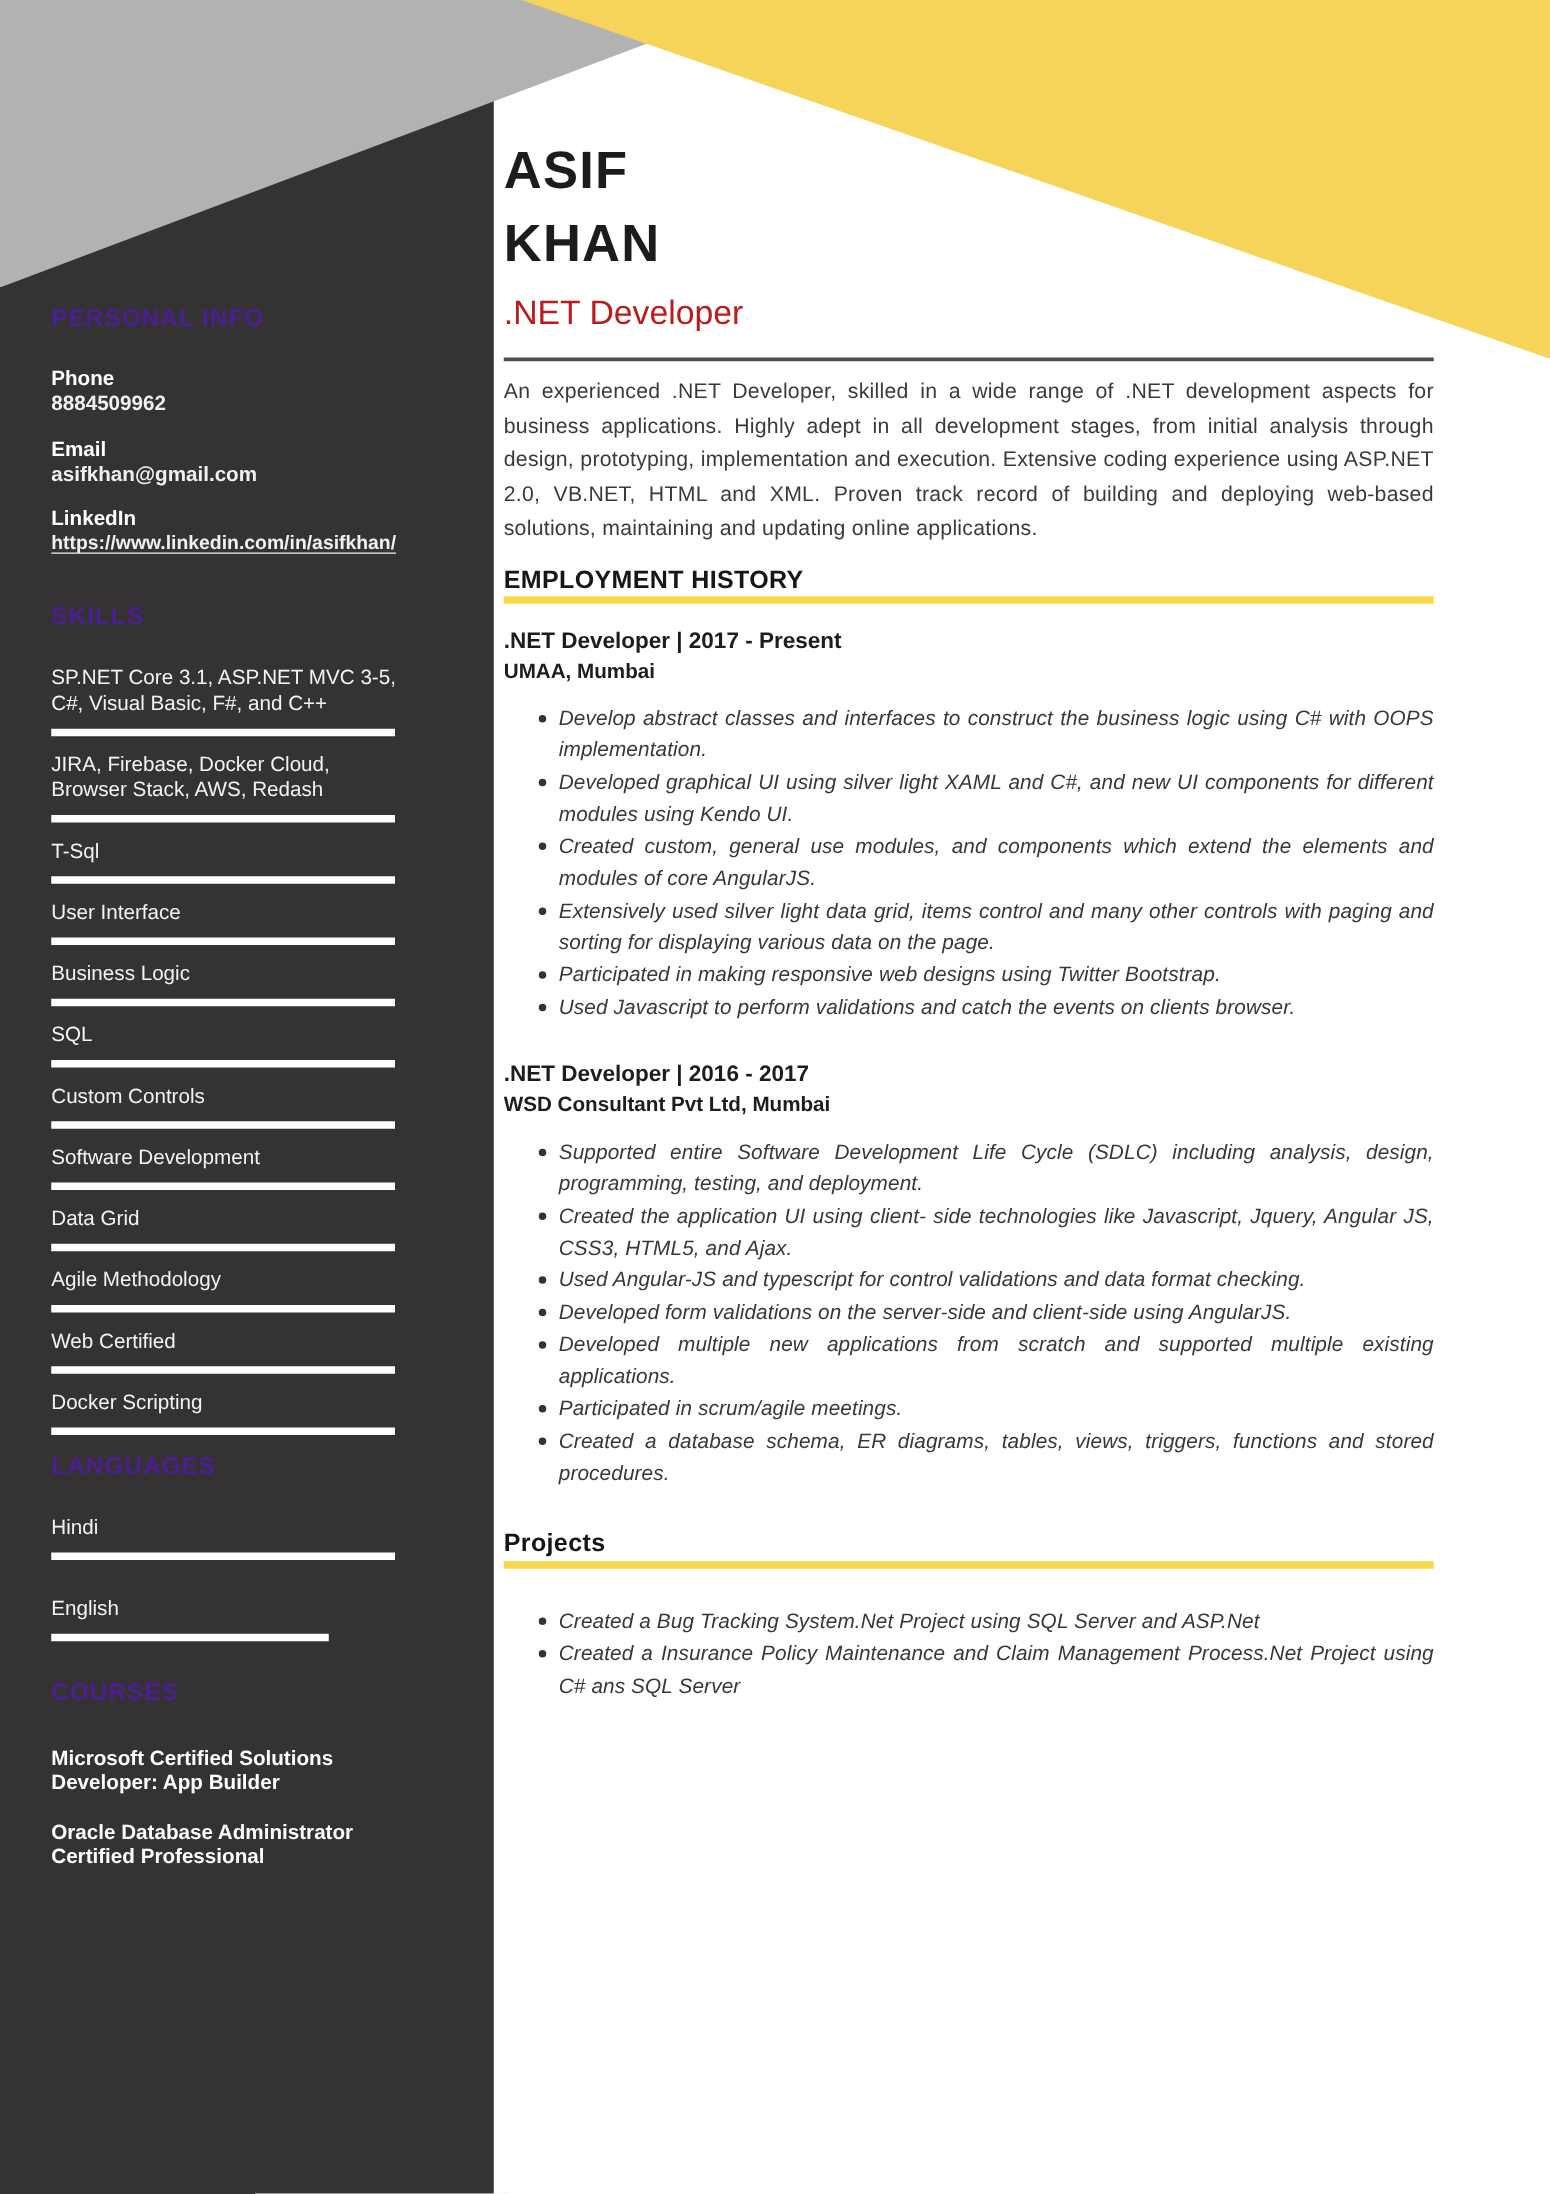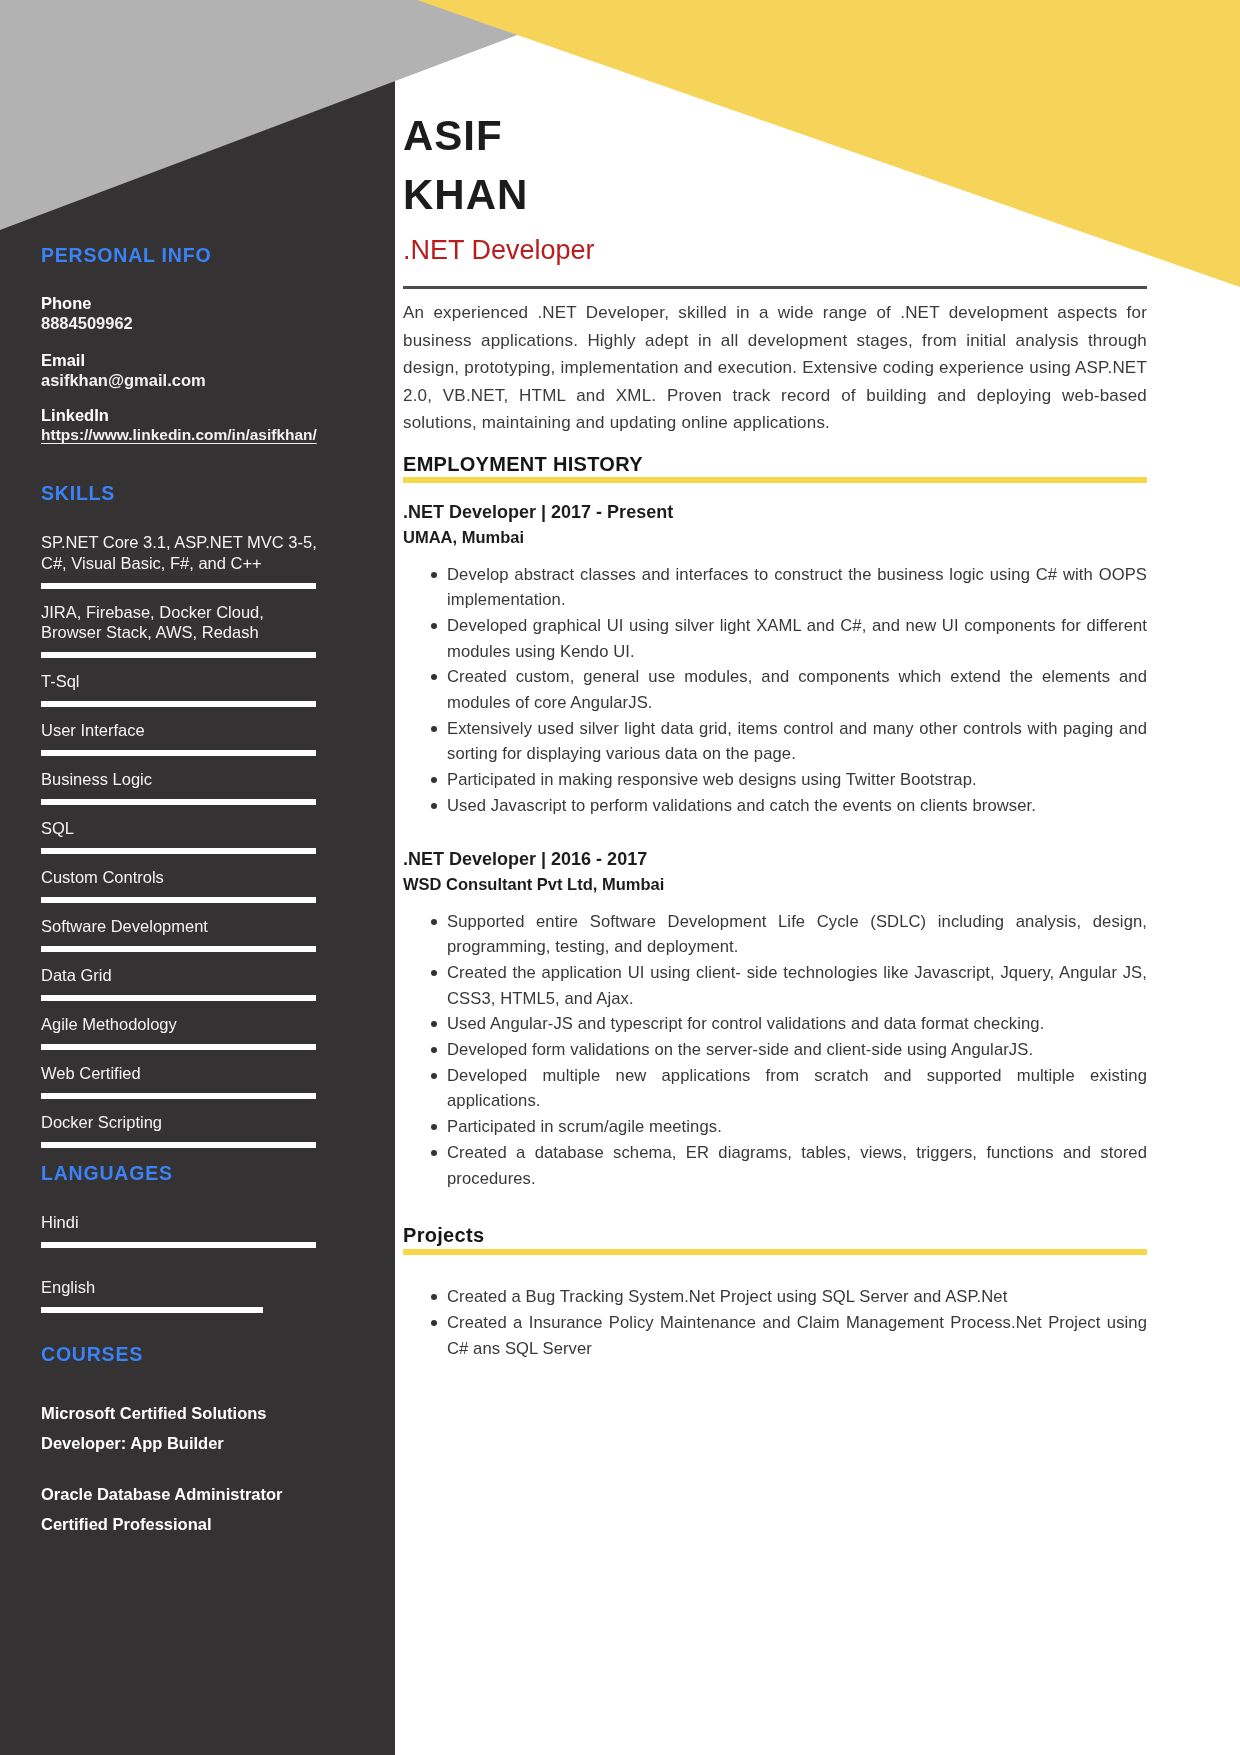--- a/index.html
+++ b/index.html
@@ -31,21 +31,21 @@
     position:absolute;left:417px;top:0;width:823px;height:287px;
     background:var(--yellow);
     clip-path:polygon(0 0,100% 0,100% 100%);
   }
 
   
   .sidebar{
     position:absolute;left:41px;top:0;width:276px;color:#ffffff;
   }
   .side-heading{
-    font-size:19.5px;font-weight:700;letter-spacing:.8px;color:#3b82f6;
+    font-size:19.5px;font-weight:700;letter-spacing:.8px;color:#4c1d95;
     line-height:24px;
   }
   .h-personal{margin-top:243px;}
   .h-skills{margin-top:36px;}
   .h-languages{margin-top:12px;}
   .h-courses{}
   .pi-group{margin-top:17px;}
   .pi-group.first{margin-top:26px;}
   .pi-group.linkedin{margin-top:15px;}
   .pi-label{font-size:16.5px;font-weight:700;line-height:20px;color:#fff;}
@@ -53,21 +53,21 @@
   .pi-value.link{
     font-size:15.5px;white-space:nowrap;text-decoration:underline;
     text-underline-offset:3px;color:#f1f1f1;display:inline-block;
   }
   .skill-list{margin-top:27px;}
   .lang-list{margin-top:27px;}
   .skill{margin-bottom:13px;}
   .lang-item{margin-bottom:29px;}
   .skill-name{font-size:16.5px;line-height:20.5px;font-weight:400;color:#f3f3f3;}
   .skill-bar{height:6px;background:#ffffff;margin-top:9.5px;}
-  .course{margin-top:21px;font-size:16.5px;line-height:30px;font-weight:700;color:#fff;}
+  .course{margin-top:21px;font-size:16.5px;line-height:19px;font-weight:700;color:#fff;}
   .course.first{margin-top:32px;}
 
   
   .main{
     position:absolute;left:403px;top:0;width:744px;color:var(--body-ink);
   }
   .name{
     margin-top:106px;font-size:42px;line-height:59px;font-weight:800;
     color:#1c1c1c;letter-spacing:1px;
   }
@@ -84,21 +84,21 @@
     letter-spacing:.3px;
   }
   .h-employment{margin-top:16px;}
   .h-projects{margin-top:33px;}
   .yellow-bar{height:6px;background:var(--bar-yellow);margin-top:2px;}
   .yellow-bar.projects{margin-top:3px;}
   .job-title{margin-top:17px;font-size:18px;line-height:24px;font-weight:700;color:#1d1d1d;}
   .job-title.second{margin-top:28px;}
   .job-company{margin-top:1px;font-size:16.5px;line-height:24px;font-weight:700;color:#1d1d1d;}
   ul.bullets{
-    margin-top:13px;list-style:none;
+    margin-top:13px;list-style:none;font-style:italic;
   }
   ul.bullets.projects{margin-top:29px;}
   ul.bullets li{
     position:relative;padding-left:44px;font-size:16.6px;line-height:25.7px;
     text-align:justify;color:#383838;letter-spacing:.1px;
   }
   ul.bullets li::before{
     content:"";position:absolute;left:28px;top:10px;width:6px;height:6px;
     border-radius:50%;background:#333333;
   }

